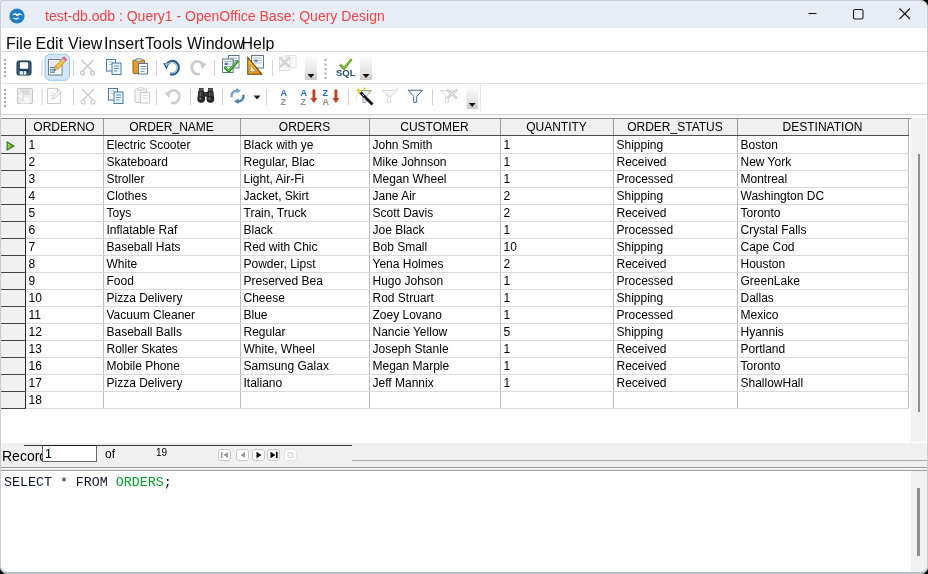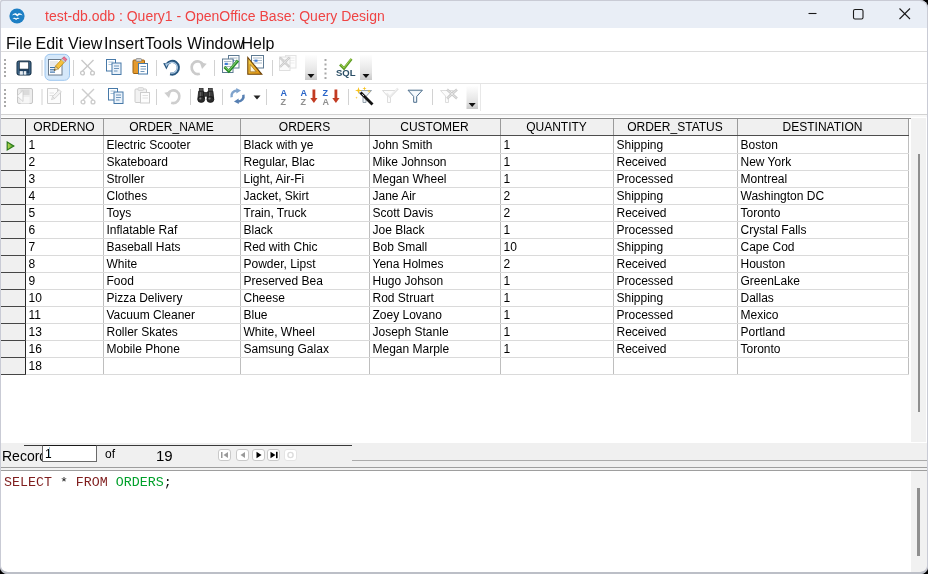--- a/index.html
+++ b/index.html
@@ -31,29 +31,29 @@
 #tsb{left:910.5px;top:118px;width:15.5px;height:324px;background:#F1F1F1}
 #tsbthumb{left:917.5px;top:154px;width:2.5px;height:258px;background:#8F8F8F}
 #bstrip{left:0;top:442.5px;width:928px;height:24.5px;background:#F0F0F0}
 #bdark{left:24px;top:444.5px;width:328px;height:1.5px;background:#3A3A3A}
 #bline2{left:352px;top:459.5px;width:576px;height:1px;background:#ABABAB}
 #rec{left:2px;top:447.5px;font-size:14px}
 #recbox{left:42px;top:444.5px;width:55px;height:17.5px;background:#fff;border:1px solid #6A6A6A;border-top:1.5px solid #1a1a1a}
 #recval{left:45px;top:447px;font-size:12px}
 #caret{left:48.5px;top:447px;width:1.5px;height:10px;background:#9FC4D4}
 #of{left:105px;top:447px;font-size:12px}
-#n19{left:156px;top:447px;font-size:15px}
+#n19{left:156px;top:447px;font-size:10px}
 .navbtn{top:448.5px;width:13px;height:12px;background:#fff;border:1px solid #C9C9C9;border-radius:3px}
 .navbtn svg{display:block}
 #spl1{left:0;top:467px;width:928px;height:1px;background:#9E9E9E}
 #spl2{left:0;top:468px;width:928px;height:2px;background:#F2F2F2}
 #spl3{left:0;top:470px;width:928px;height:1px;background:#9E9E9E}
 #sql{left:0;top:471px;width:928px;height:103px;background:#fff}
 #sqltext{left:4px;top:475px;font-family:"Liberation Mono",monospace;font-size:13.3px;letter-spacing:0px}
-.kw{color:#7f1d1d}.tbl{color:#00A02A}.pn{color:#111}
+.kw{color:#0f172a}.tbl{color:#00A02A}.pn{color:#111}
 #ssb{left:911px;top:471px;width:15.5px;height:102px;background:#F1F1F1;border-bottom-right-radius:7px}
 #ssbthumb{left:917px;top:488px;width:2.5px;height:68px;background:#8F8F8F}
 #frame{left:0;top:0;width:928px;height:574px;border:1px solid #C9CBD5;border-bottom:2px solid #BCBFC7;border-radius:3px 8px 7px 7px;pointer-events:none}
 </style>
 </head>
 <body>
 <div class="abs" id="corner"></div>
 <div class="abs" id="titlebar"></div>
 <div class="abs" id="title">test-db.odb : Query1 - OpenOffice Base: Query Design</div>
 <svg class="abs" style="left:9px;top:8px" width="16" height="16" viewBox="0 0 16 16">
@@ -530,37 +530,57 @@
         <td>11</td>
         <td>Vacuum Cleaner</td>
         <td>Blue</td>
         <td>Zoey Lovano</td>
         <td>1</td>
         <td>Processed</td>
         <td>Mexico</td>
       </tr>
 <tr>
         <td class="rh"></td>
+        <td>12</td>
+        <td>Baseball Balls</td>
+        <td>Regular</td>
+        <td>Nancie Yellow</td>
+        <td>5</td>
+        <td>Shipping</td>
+        <td>Hyannis</td>
+      </tr>
+<tr>
+        <td class="rh"></td>
         <td>13</td>
         <td>Roller Skates</td>
         <td>White, Wheel</td>
         <td>Joseph Stanle</td>
         <td>1</td>
         <td>Received</td>
         <td>Portland</td>
       </tr>
 <tr>
         <td class="rh"></td>
         <td>16</td>
         <td>Mobile Phone</td>
         <td>Samsung Galax</td>
         <td>Megan Marple</td>
         <td>1</td>
         <td>Received</td>
         <td>Toronto</td>
+      </tr>
+<tr>
+        <td class="rh"></td>
+        <td>17</td>
+        <td>Pizza Delivery</td>
+        <td>Italiano</td>
+        <td>Jeff Mannix</td>
+        <td>1</td>
+        <td>Received</td>
+        <td>ShallowHall</td>
       </tr>
 <tr>
         <td class="rh"></td>
         <td>18</td>
         <td></td>
         <td></td>
         <td></td>
         <td></td>
         <td></td>
         <td></td>

